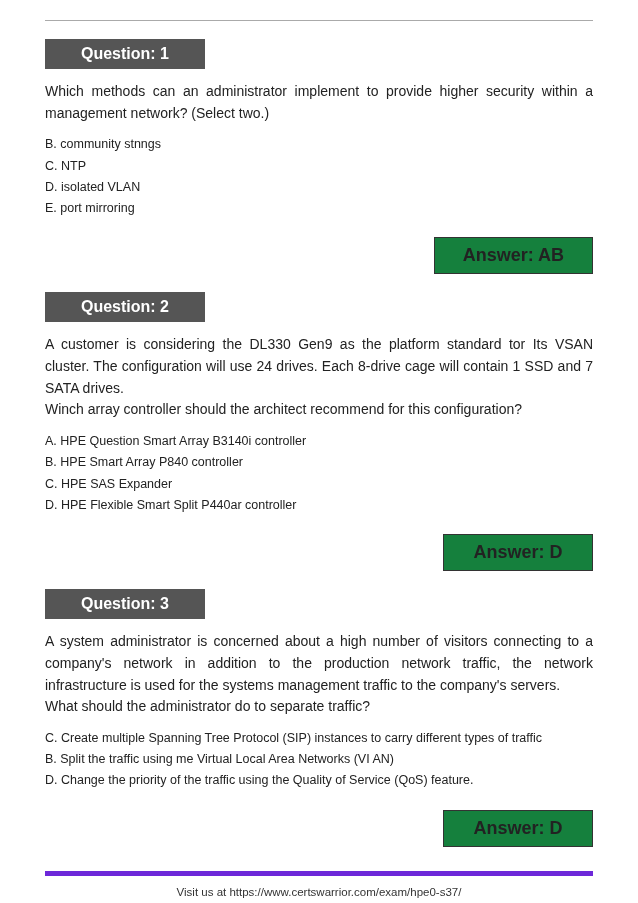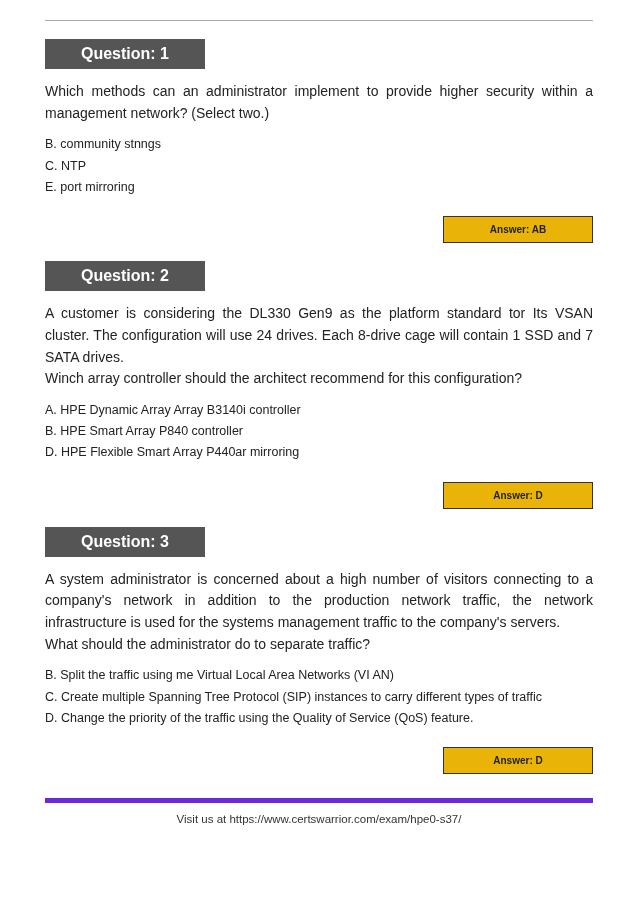--- a/index.html
+++ b/index.html
@@ -55,60 +55,62 @@
     .answer-row {
       display: flex;
       justify-content: flex-end;
       margin-bottom: 18px;
     }
 
     .answer-box {
       border: 1.5px solid #333;
       padding: 7px 28px;
       font-weight: bold;
-      font-size: 10px;
+      font-size: 18px;
       min-width: 150px;
       text-align: center;
-      background: #eab308;
+      background: #15803d;
     }
 
     .footer {
       text-align: center;
       margin-top: 24px;
       font-size: 11.5px;
       color: #333;
       border-top: 5px solid #6d28d9;
       padding-top: 10px;
     }
   </style>
 </head>
 <body>
 
 <div class="top-border"></div>
 
 <div id="questions-container">
 <div class="question-block"><div class="question-header">Question: 1</div><div class="question-text">Which methods can an administrator implement to provide higher security within a management network? (Select two.)</div><div class="options">
         <div>B. community stnngs</div>
         <div>C. NTP</div>
+        <div>D. isolated VLAN</div>
         <div>E. port mirroring</div>
       </div></div>
     <div class="answer-row">
       <div class="answer-box">Answer: AB</div>
     </div>
     <div class="question-block"><div class="question-header">Question: 2</div><div class="question-text">A customer is considering the DL330 Gen9 as the platform standard tor Its VSAN cluster. The configuration will use 24 drives.  Each 8-drive cage will contain 1 SSD and 7 SATA drives.<br>Winch array controller should the architect recommend for this configuration?</div><div class="options">
-        <div>A. HPE Dynamic Array Array B3140i controller</div>
+        <div>A. HPE Question Smart Array B3140i controller</div>
         <div>B. HPE Smart Array P840 controller</div>
-        <div>D. HPE Flexible Smart Array P440ar mirroring</div>
+        <div>C. HPE SAS Expander</div>
+        <div>D. HPE Flexible Smart Split P440ar controller</div>
       </div></div>
     <div class="answer-row">
       <div class="answer-box">Answer: D</div>
     </div>
     <div class="question-block"><div class="question-header">Question: 3</div><div class="question-text">A system administrator is concerned about a high number of visitors connecting to a company's network in addition to the production network traffic, the network infrastructure is used for the systems management traffic to the company's servers.<br>What should the administrator do to separate traffic?</div><div class="options">
+        <div>C. Create multiple Spanning Tree Protocol (SIP) instances to carry different types of traffic</div>
         <div>B. Split the traffic using me Virtual Local Area Networks (VI AN)</div>
-        <div>C. Create multiple Spanning Tree Protocol (SIP) instances to carry different types of traffic</div>
         <div>D. Change the priority of the traffic using the Quality of Service (QoS) feature.</div>
       </div></div>
     <div class="answer-row">
       <div class="answer-box">Answer: D</div>
     </div>
   </div>
 
 <div class="footer">
   <span>Visit us at https://www.certswarrior.com/exam/hpe0-s37/</span>
 </div>

